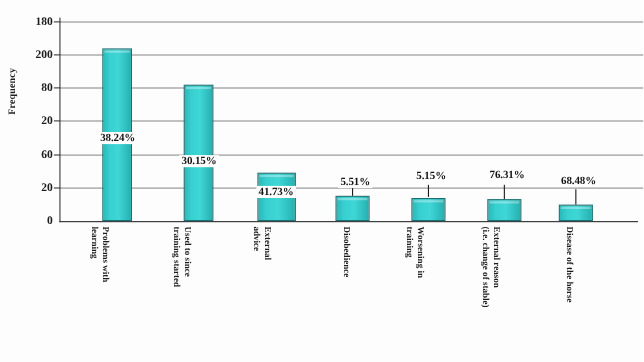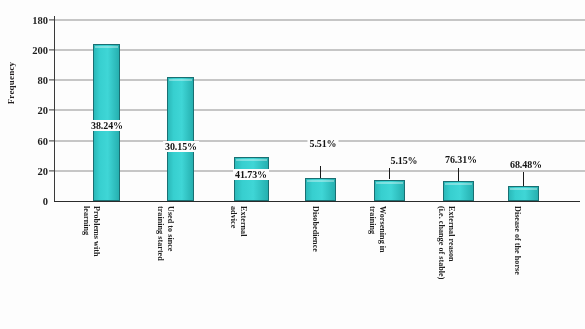--- a/index.html
+++ b/index.html
@@ -189,22 +189,22 @@
     <div class="bar" style="left:508px; width:31px; top:186px;   height:14.5px"></div>
 
     <div class="leader" style="left:320px; top:166px; height:12px"></div>
     <div class="leader" style="left:389px; top:168px; height:11px"></div>
     <div class="leader" style="left:458px; top:168px; height:13px"></div>
     <div class="leader" style="left:523px; top:172px; height:14px"></div>
 
     <div class="pct-label" style="left:107px; top:120px">38.24%</div>
     <div class="pct-label" style="left:181px; top:141px">30.15%</div>
     <div class="pct-label" style="left:251px; top:169px">41.73%</div>
-    <div class="pct-label" style="left:323px; top:138px">5.51%</div>
-    <div class="pct-label" style="left:404px; top:155px">5.15%</div>
+    <div class="pct-label" style="left:323px; top:160px">5.51%</div>
+    <div class="pct-label" style="left:392px; top:155px">5.15%</div>
     <div class="pct-label" style="left:461px; top:154px">76.31%</div>
     <div class="pct-label" style="left:526px; top:159px">68.48%</div>
   </div>
 
   <div class="cat-label" style="left:101px">Problems with
 learning</div>
   <div class="cat-label" style="left:175px">Used to since
 training started</div>
   <div class="cat-label" style="left:248px">External
 advice</div>

